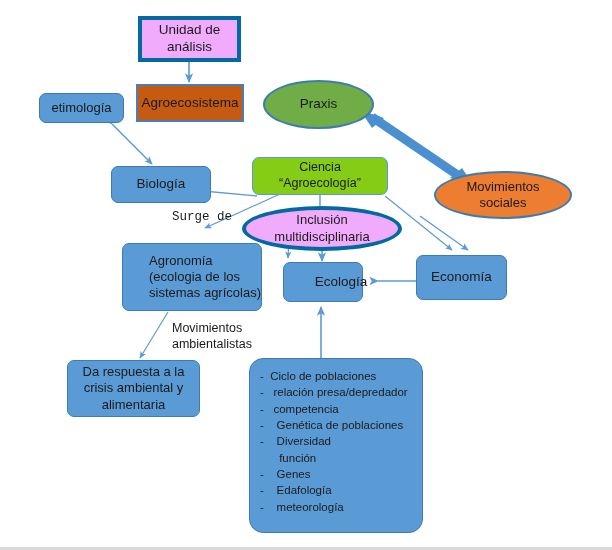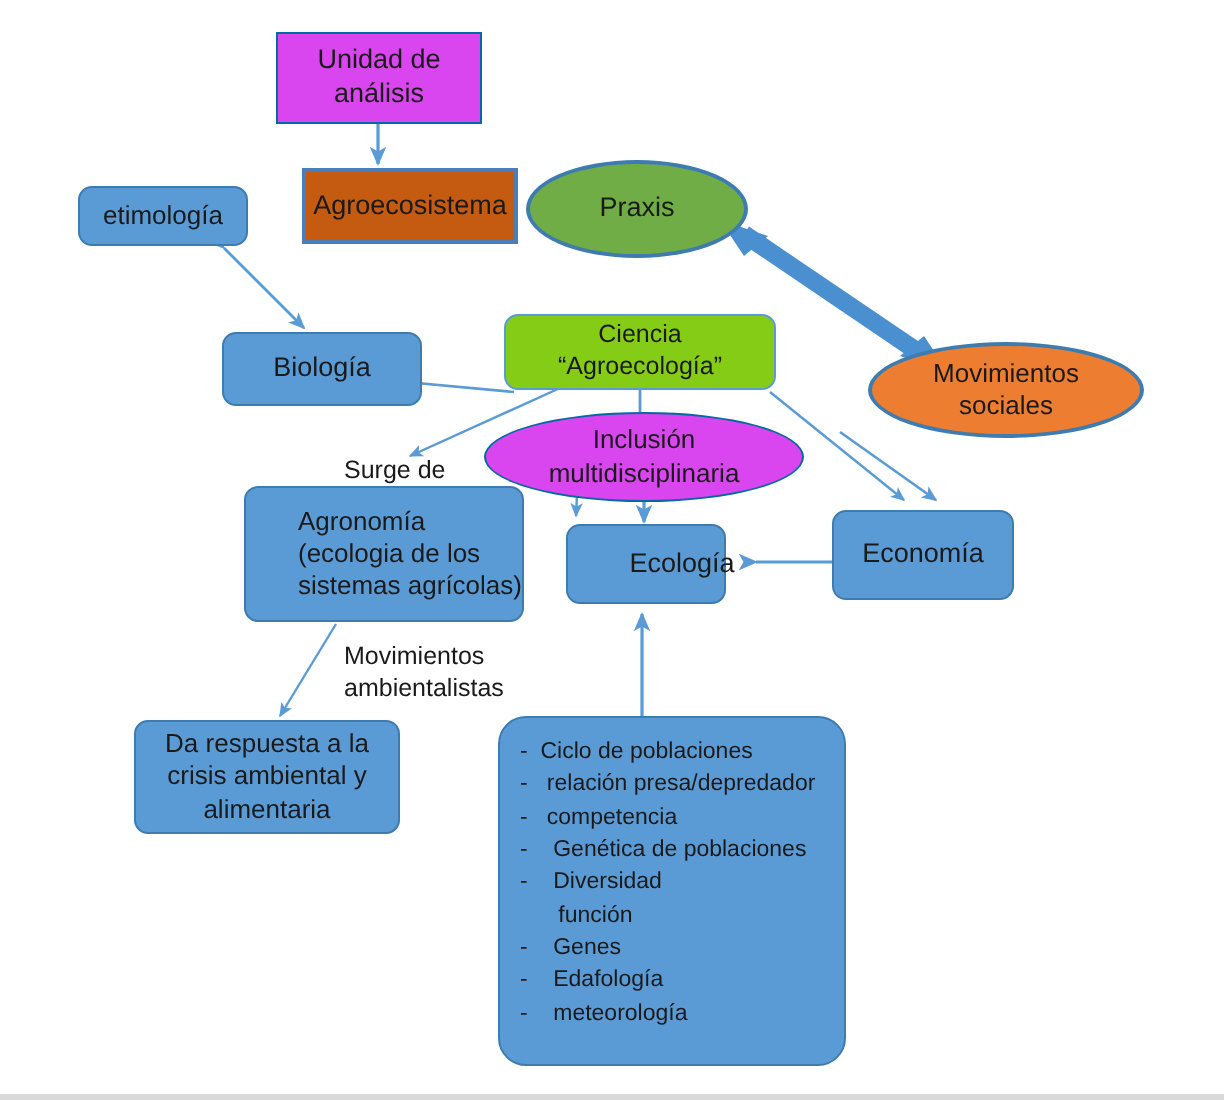--- a/index.html
+++ b/index.html
@@ -47,22 +47,22 @@
   }
   .blue {
     background: #5B9BD5;
     border: 1px solid #3E7CB0;
   }
   .lightblue {
     background: #84cc16;
     border: 1px solid #5B9BD5;
   }
   .amber {
-    background: #d946ef;
-    border: 1px solid #0369a1;
+    background: #f0abfc;
+    border: 4px solid #0369a1;
   }
   .orangebox {
     background: #C55A11;
     border: 2px solid #4A7EBB;
   }
   .green {
     background: #70AD47;
     border: 2px solid #3E7CB0;
   }
   .orange {
@@ -144,21 +144,21 @@
     <g>
       <line x1="372" y1="117" x2="462" y2="178" stroke="#4A90D0" stroke-width="9" stroke-linecap="butt"></line>
       <polygon points="360,110 384,118 372,128" fill="#4A90D0"></polygon>
       <polygon points="474,186 450,178 462,168" fill="#4A90D0"></polygon>
     </g>
   </svg>
 
   <div class="node rect-sharp amber" style="left:138px; top:16px; width:103px; height:46px; font-size:13.5px;">Unidad de
 análisis</div>
 
-  <div class="node rect-sharp orangebox" style="left:151px; top:84px; width:108px; height:38px; font-size:13.5px;">Agroecosistema</div>
+  <div class="node rect-sharp orangebox" style="left:136px; top:84px; width:108px; height:38px; font-size:13.5px;">Agroecosistema</div>
 
   <div class="node ellipse green" style="left:263px; top:80px; width:111px; height:49px; font-size:13.5px;">Praxis</div>
 
   <div class="node rect blue" style="left:39px; top:93px; width:85px; height:30px; font-size:13px;">etimología</div>
 
   <div class="node rect lightblue" style="left:252px; top:157px; width:136px; height:38px; font-size:12.5px;">Ciencia
 “Agroecología”</div>
 
   <div class="node rect blue" style="left:111px; top:166px; width:100px; height:37px; font-size:13.5px;">Biología</div>
 
@@ -185,19 +185,19 @@
     <div class="line" style="font-size:11.5px;">-   relación presa/depredador</div>
     <div class="line" style="font-size:11.5px;">-   competencia</div>
     <div class="line" style="font-size:11.5px;">-    Genética de poblaciones</div>
     <div class="line" style="font-size:11.5px;">-    Diversidad</div>
     <div class="line" style="font-size:11.5px;">      función</div>
     <div class="line" style="font-size:11.5px;">-    Genes</div>
     <div class="line" style="font-size:11.5px;">-    Edafología</div>
     <div class="line" style="font-size:11.5px;">-    meteorología</div>
   </div>
 
-  <div class="label" style="left:172px; top:227px; font-size:12.5px;">Surge de</div>
+  <div class="label" style="left:172px; top:209px; font-size:12.5px;font-family:Liberation Mono, monospace;">Surge de</div>
 
   <div class="label" style="left:172px; top:320px; font-size:12.5px;">Movimientos
 ambientalistas</div>
 
   <div class="bottomrule"></div>
 </div>
 
 </body></html>

